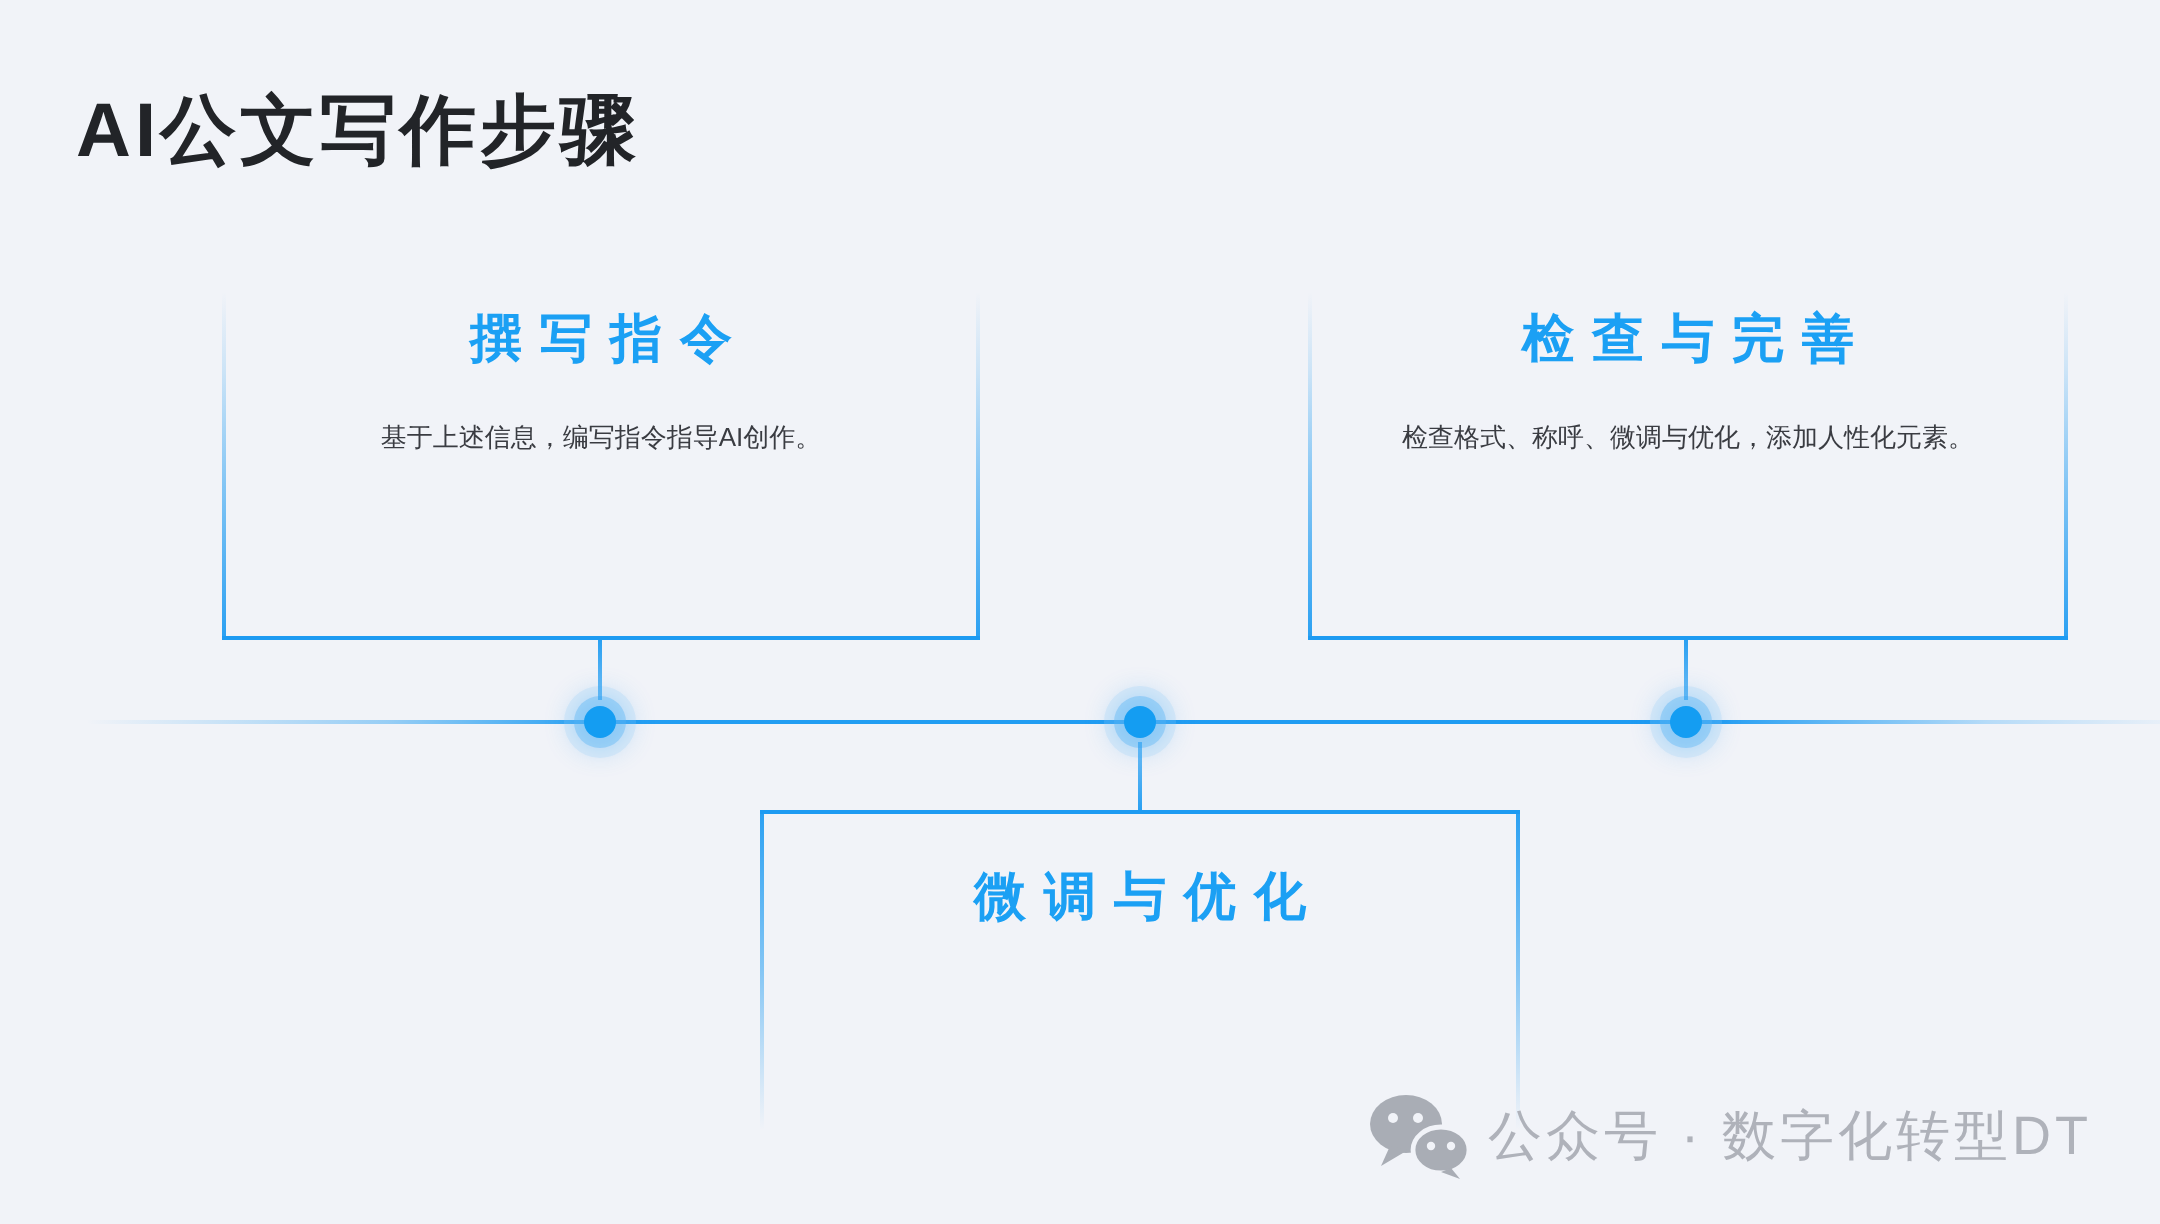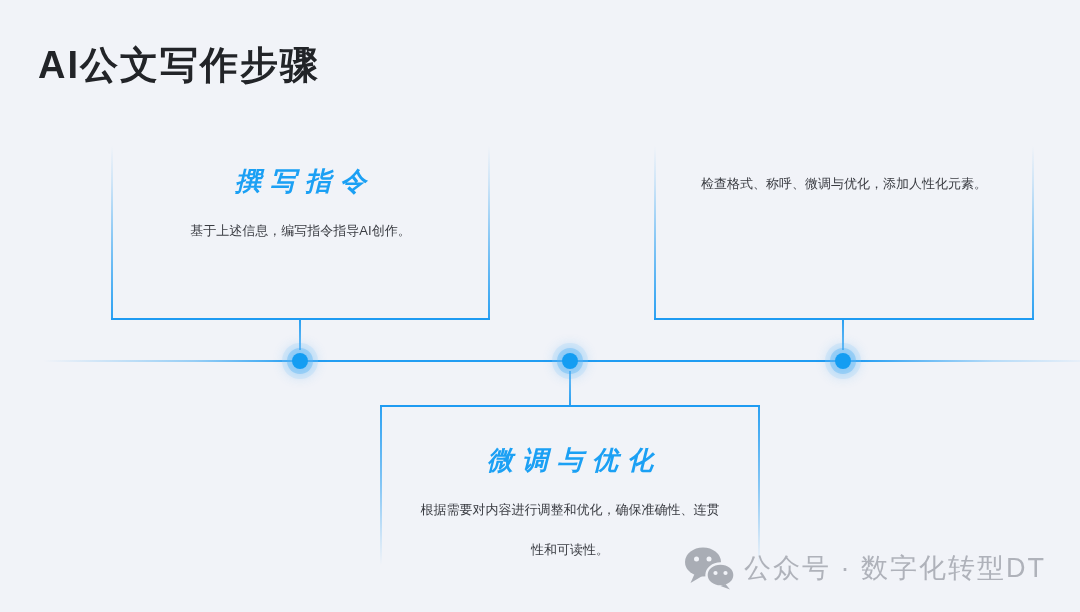--- a/index.html
+++ b/index.html
@@ -83,27 +83,26 @@
       rgba(42,160,242,0.18) 78%,rgba(42,160,242,0) 100%);
   }
   .card-bottom .edge-left,.card-bottom .edge-right{
     background:linear-gradient(to bottom,
       #2AA0F2 0%,rgba(42,160,242,0.55) 50%,
       rgba(42,160,242,0.15) 85%,rgba(42,160,242,0) 100%);
   }
   .edge-bottom{left:0;bottom:0;width:100%;height:2px;background:#1E9BF2;}
   .edge-top{left:0;top:0;width:100%;height:2px;background:#1E9BF2;}
   .card-title{
-    margin:12px;
+    margin:0;
     font-size:26px;
     font-weight:700;
     color:#1BA0F4;
     letter-spacing:9px;
     text-indent:9px;
-    font-style:italic;
   }
   .card-body{
     margin:12px auto 0;
     max-width:310px;
     font-size:13px;
     line-height:40px;
     color:#3A3C42;
   }
   
   .watermark{
@@ -142,29 +141,29 @@
     <span class="edge edge-right"></span>
     <span class="edge edge-bottom"></span>
     <h2 class="card-title">撰写指令</h2>
     <p class="card-body">基于上述信息，编写指令指导AI创作。</p>
   </div>
 
   <div class="card card-top card-2">
     <span class="edge edge-left"></span>
     <span class="edge edge-right"></span>
     <span class="edge edge-bottom"></span>
+    <h2 class="card-title">检查与完善</h2>
     <p class="card-body">检查格式、称呼、微调与优化，添加人性化元素。</p>
   </div>
 
   <div class="card card-bottom card-3">
     <span class="edge edge-left"></span>
     <span class="edge edge-right"></span>
     <span class="edge edge-top"></span>
     <h2 class="card-title">微调与优化</h2>
-    <p class="card-body">根据需要对内容进行调整和优化，确保准确性、连贯性和可读性。</p>
   </div>
 
   <div class="watermark">
     <svg class="wechat-icon" viewBox="0 0 52 44" xmlns="http://www.w3.org/2000/svg" aria-hidden="true">
       <g fill="#A9ADB5">
         <ellipse cx="19" cy="16" rx="18" ry="14.5"></ellipse>
         <path d="M11 27 L6.5 37 L20 29 Z"></path>
       </g>
       <g>
         <ellipse cx="36.5" cy="29" rx="14" ry="11.5" fill="#A9ADB5" stroke="#F1F3F8" stroke-width="2.4"></ellipse>

